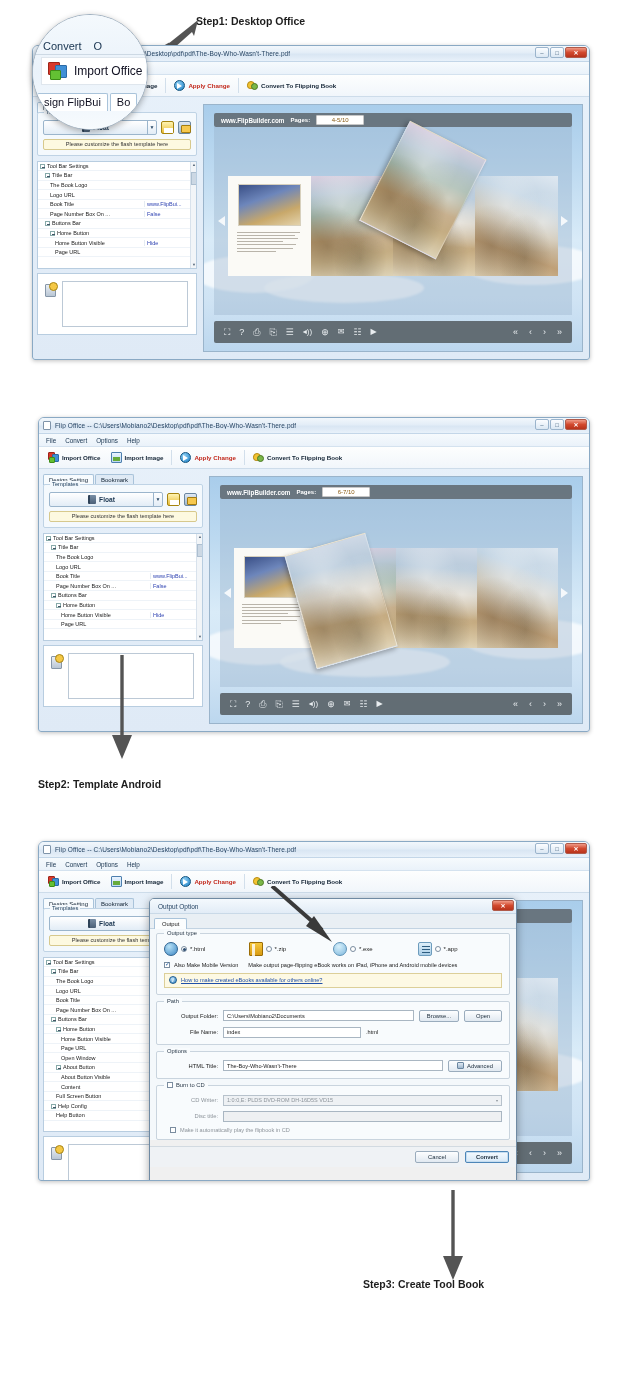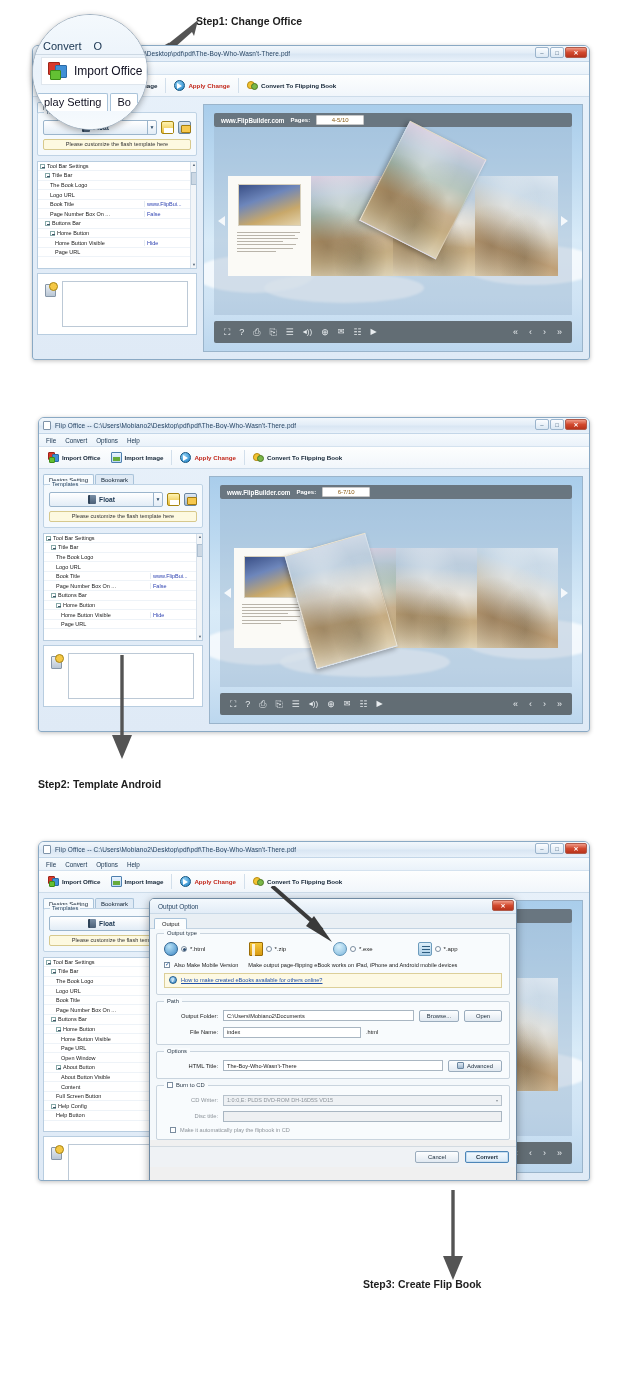--- a/index.html
+++ b/index.html
@@ -280,21 +280,21 @@
   .mag .mtabs { position:absolute; left:0; top:78px; display:flex; gap:2px; padding-left:4px; font-size:11px; }
   .mag .mtabs .mt { padding:2px 6px 3px; border:1px solid #a9c3da; border-bottom:none; border-radius:2px 2px 0 0; background:#fff; color:#112; }
   .mag .mbg { position:absolute; inset:0; background:linear-gradient(to bottom,#f4f9fd 0%,#eaf2fa 50%,#f7fbfe 100%); }
 
   .steplbl { position:absolute; font-size:10.5px; font-weight:bold; color:#1d1d1d; white-space:nowrap; }
   .arrow { position:absolute; }
 </style>
 </head>
 <body>
 
-<div class="steplbl" style="left:196px; top:15px;">Step1: Change Office</div>
+<div class="steplbl" style="left:196px; top:15px;">Step1: Desktop Office</div>
 
 <svg class="arrow" style="left:140px; top:14px; width:60px; height:48px;" viewBox="0 0 60 48">
   <polygon points="58,6 28,30 34,34 52,18 54,22 58,6" fill="#545454"></polygon>
   <path d="M30,30 L2,46" stroke="#545454" stroke-width="3.2" fill="none"></path>
   <polygon points="0,48 12,41 7,36" fill="#545454"></polygon>
 </svg>
 
 <div class="win" style="left:32px; top:45px; width:558px; height:315px;">
 
   <div class="titlebar">
@@ -503,21 +503,21 @@
   </div>
   <div class="mitem">
     <span class="micon">
         <span class="a"></span>
         <span class="b"></span>
         <span class="c"></span>
       </span>
     <span class="mlbl">Import Office</span>
   </div>
   <div class="mtabs">
-    <div class="mt">play Setting</div>
+    <div class="mt">sign FlipBui</div>
     <div class="mt">Bo</div>
   </div>
 </div>
 
 <div class="win" style="left:38px; top:417px; width:552px; height:315px;">
 
   <div class="titlebar">
     <div class="ticon"></div>
     <div class="ttext">Flip Office  --  C:\Users\Mobiano2\Desktop\pdf\pdf\The-Boy-Who-Wasn't-There.pdf</div>
     <div class="wbtns">
@@ -1027,13 +1027,13 @@
 <svg class="arrow" style="left:270px; top:886px; width:70px; height:62px;" viewBox="0 0 70 62">
   <path d="M2,0 L52,44" stroke="#3a3a3a" stroke-width="4" fill="none"></path>
   <polygon points="62,56 36,40 44,30" fill="#3a3a3a"></polygon>
 </svg>
 
 <svg class="arrow" style="left:440px; top:1190px; width:26px; height:92px;" viewBox="0 0 26 92">
   <path d="M13,0 L13,70" stroke="#545454" stroke-width="3.4" fill="none"></path>
   <polygon points="13,90 3,66 23,66" fill="#545454"></polygon>
 </svg>
 
-<div class="steplbl" style="left:363px; top:1278px;">Step3: Create Flip Book</div>
+<div class="steplbl" style="left:363px; top:1278px;">Step3: Create Tool Book</div>
 
 </body></html>

